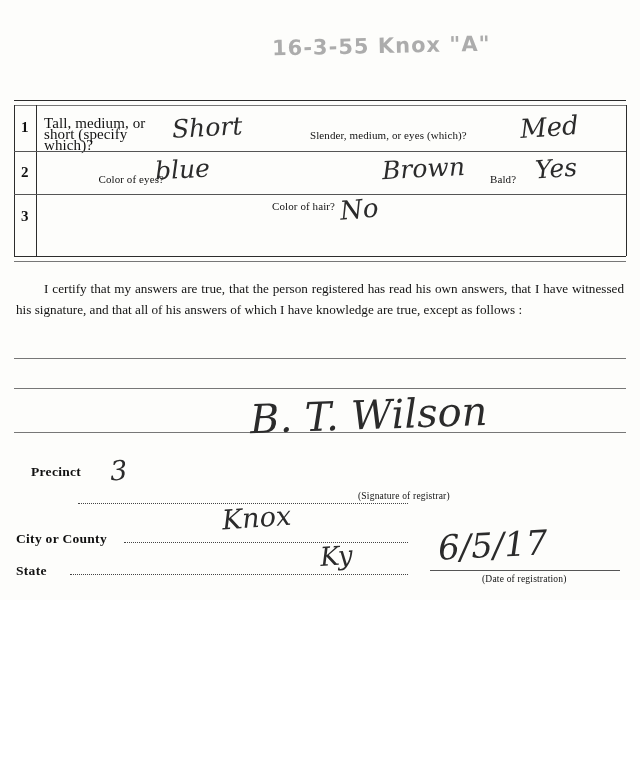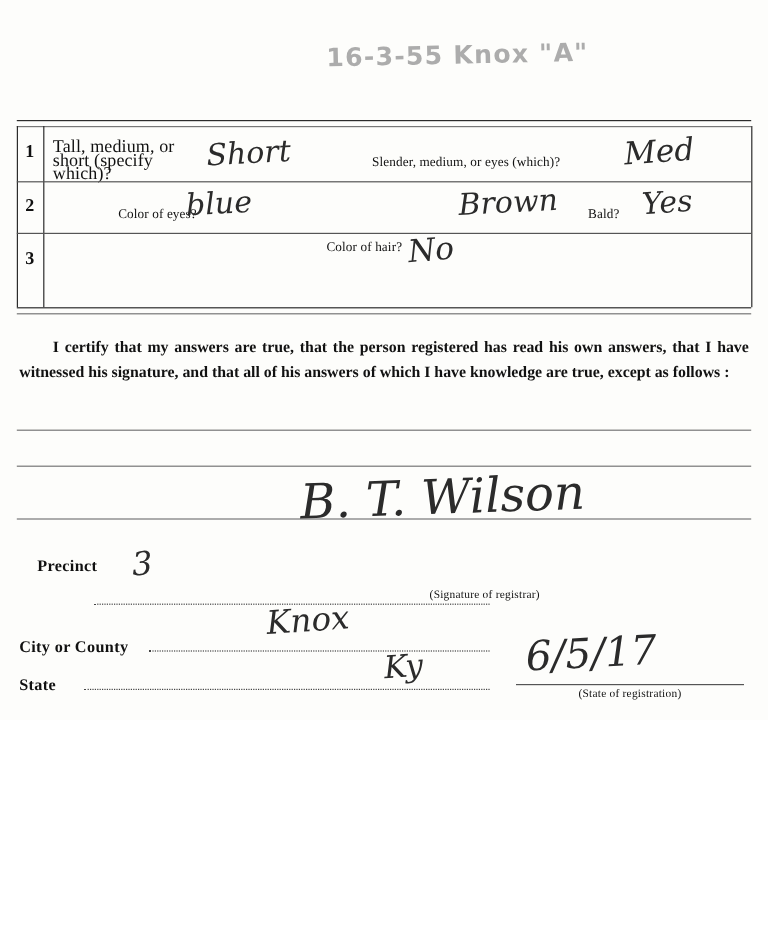--- a/index.html
+++ b/index.html
@@ -169,21 +169,21 @@
   <div class="hand" style="left:535px; top:154px; font-size:25px; transform:rotate(-4deg);">Yes</div>
 
   <div class="rule thin" style="top:194px;"></div>
 
   <div class="rownum" style="left:21px; top:208px;">3</div>
   <div class="hand" style="left:340px; top:194px; font-size:26px; transform:rotate(-5deg);">No</div>
 
   <div class="rule" style="top:256px;"></div>
   <div class="rule hair" style="top:261px;"></div>
 
-  <div class="cert" style="top:278px;font-weight:bold;"><span class="indent"></span><span>I certify that my answers are true, that the person registered has read his own answers, that I have witnessed his signature, and that all of his answers of which I have knowledge are true, except as follows :</span></div>
+  <div class="cert" style="top:278px;"><span class="indent"></span><span>I certify that my answers are true, that the person registered has read his own answers, that I have witnessed his signature, and that all of his answers of which I have knowledge are true, except as follows :</span></div>
 
   <div class="rule hair" style="top:358px;"></div>
   <div class="rule hair" style="top:388px;"></div>
   <div class="rule hair" style="top:432px;"></div>
 
   <div class="hand" style="left:250px; top:392px; font-size:40px; transform:rotate(-2deg);">B. T. Wilson</div>
   <div class="sigcaption" style="left:358px; top:448px;margin-top:43px;">(Signature of registrar)</div>
 
   <div class="hand" style="left:110px; top:455px; font-size:27px; transform:rotate(-4deg);">3</div>
 
@@ -193,16 +193,16 @@
   <div class="flabel" style="left:16px; top:531px;">City or County</div>
   <div class="dotline" style="left:124px; top:542px; width:284px;"></div>
   <div class="hand" style="left:222px; top:502px; font-size:27px; transform:rotate(-4deg);">Knox</div>
 
   <div class="flabel" style="left:16px; top:563px;">State</div>
   <div class="dotline" style="left:70px; top:574px; width:338px;"></div>
   <div class="hand" style="left:320px; top:541px; font-size:26px; transform:rotate(-4deg);">Ky</div>
 
   <div class="hand" style="left:438px; top:525px; font-size:34px; transform:rotate(-3deg);">6/5/17</div>
   <div class="dotline" style="left:430px; top:570px; width:190px; border-bottom:1px solid #555;"></div>
-  <div class="sigcaption" style="left:482px; top:574px;">(State of registration)</div>
+  <div class="sigcaption" style="left:482px; top:574px;">(Date of registration)</div>
 
   <div class="bottomfill"></div>
 </div>
 
 </body></html>

